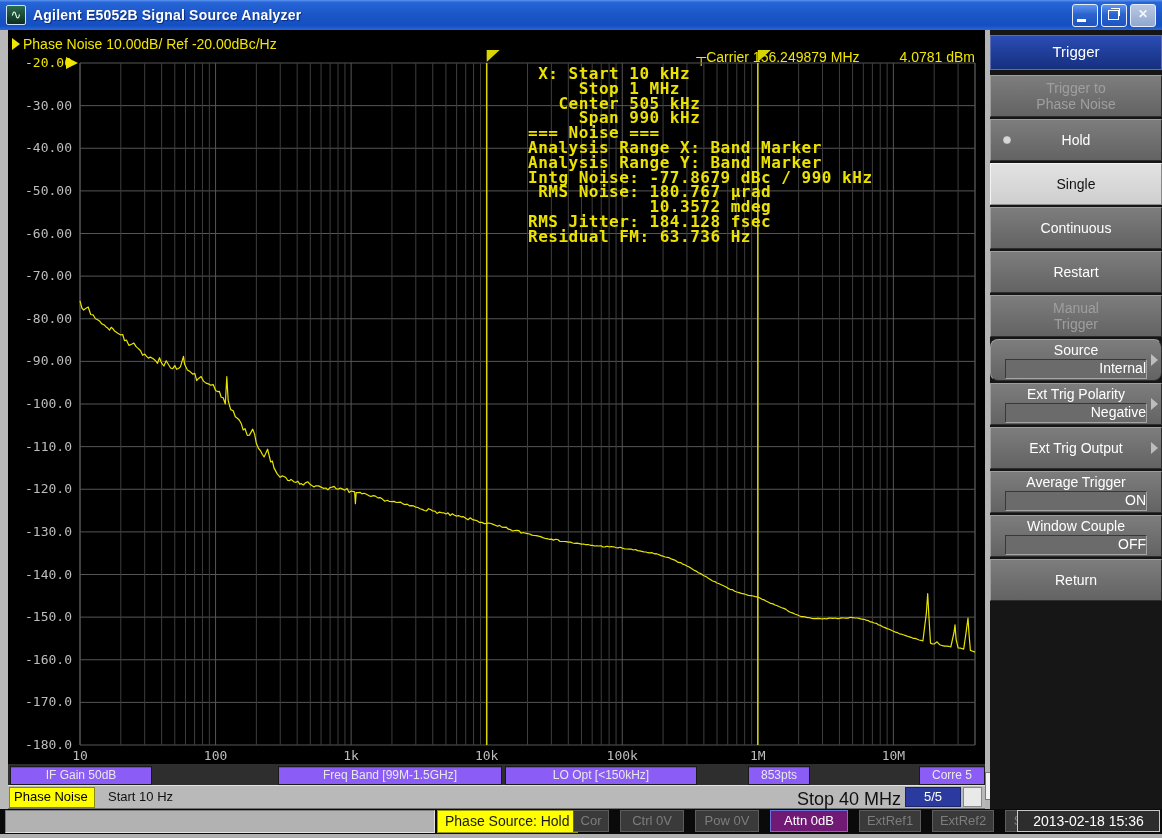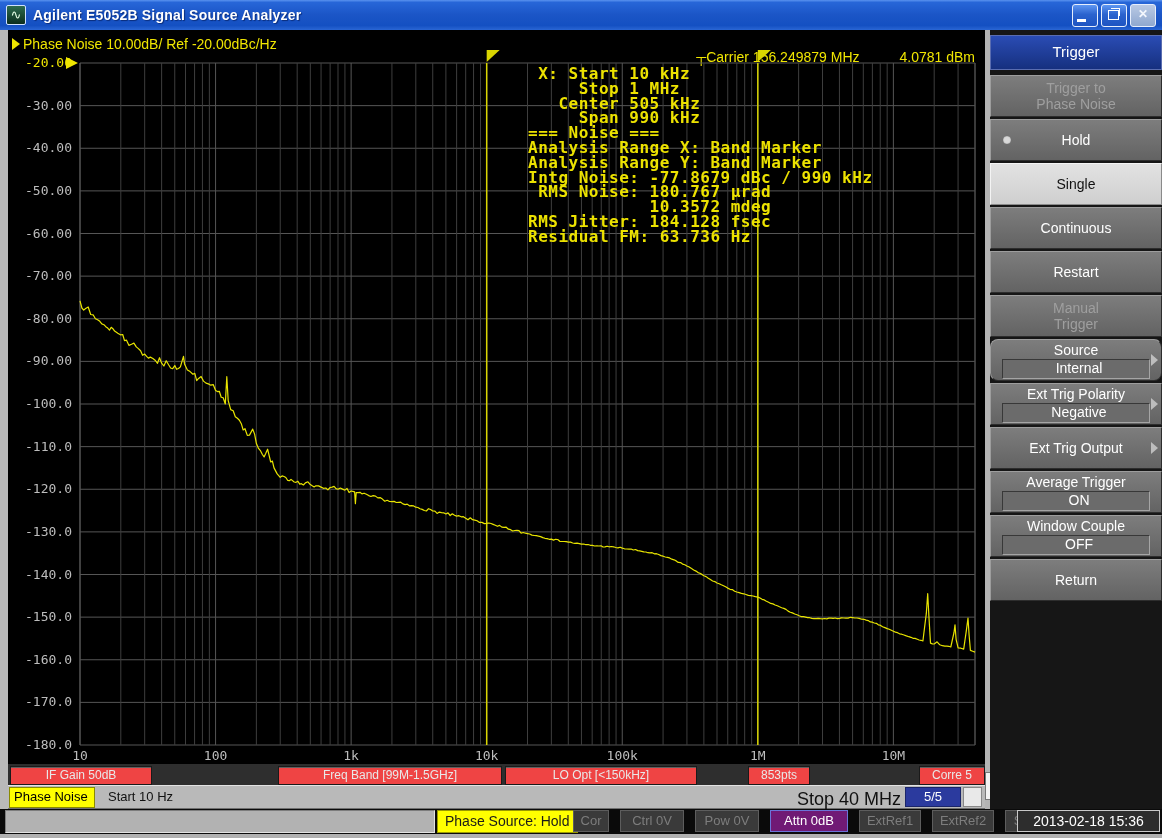--- a/index.html
+++ b/index.html
@@ -34,21 +34,21 @@
   #chart{position:absolute;left:0;top:0;}
   .ylabel{position:absolute;left:0;width:64px;text-align:right;color:#bdbdbd;font-size:13px;
     font-family:"DejaVu Sans Mono",monospace;}
   .ylabel.ref{color:#f0e600;}
   .xlabel{position:absolute;width:70px;margin-left:-35px;text-align:center;color:#bdbdbd;font-size:13px;
     font-family:"DejaVu Sans Mono",monospace;}
   .ana-line{position:absolute;left:520px;color:#ece200;font-size:16px;line-height:14px;white-space:pre;
     font-family:"DejaVu Sans Mono",monospace;font-weight:bold;letter-spacing:0.5px;}
   
   #info-bar{position:absolute;left:8px;top:762px;width:977px;height:22px;background:#2e2e2e;border-top:2px solid #000;}
-  .info-box{position:absolute;top:2px;height:17px;background:#ef4444;border:1px solid #1a1a1a;
+  .info-box{position:absolute;top:2px;height:17px;background:#8b5cf6;border:1px solid #1a1a1a;
     box-shadow:inset 0 1px 0 #5f5f5f;color:#e8e8e8;font-size:12px;text-align:center;line-height:16px;}
   
   #meas-bar{position:absolute;left:8px;top:785px;width:977px;height:22px;background:#b9b9b9;
     border-top:1px solid #e3e3e3;border-bottom:1px solid #6f6f6f;}
   #mode-badge{position:absolute;left:1px;top:1px;height:18px;background:#ffff00;color:#000;
     font-size:13px;padding:1px 6px 0 4px;border:1px solid #8a8a00;}
   #start-text{position:absolute;left:100px;top:3px;color:#111;font-size:13px;}
   #stop-text{position:absolute;right:84px;top:3px;color:#111;font-size:18px;}
   #page-badge{position:absolute;right:24px;top:1px;width:54px;height:18px;background:#2b3a9e;color:#fff;
     font-size:13px;text-align:center;line-height:18px;border:1px solid #1a2569;}
@@ -73,21 +73,21 @@
     background:linear-gradient(#2a4cb4,#16307f);color:#fff;font-size:15px;text-align:center;line-height:32px;}
   .skey{position:absolute;left:0px;width:170px;height:40px;
     background:linear-gradient(#7d7d7d,#636363);border:1px solid #9d9d9d;
     border-right-color:#2d2d2d;border-bottom-color:#2d2d2d;color:#fff;font-size:14px;
     display:flex;flex-direction:column;align-items:center;justify-content:center;cursor:default;}
   .skey .ln{line-height:16px;}
   .skey.disabled{color:#9f9f9f;}
   .skey.active{background:linear-gradient(#e2e2e2,#cfcfcf);color:#111;border-color:#f4f4f4;
     border-right-color:#8a8a8a;border-bottom-color:#8a8a8a;}
   .skey .value{width:140px;height:18px;margin-top:1px;border:1px solid #383838;border-bottom-color:#a5a5a5;
-    border-right-color:#a5a5a5;background:#6b6b6b;text-align:center;line-height:17px;font-size:14px;padding-left:6px;}
+    border-right-color:#a5a5a5;background:#6b6b6b;text-align:right;line-height:17px;font-size:14px;}
   .skey .radio-dot{position:absolute;left:12px;top:16px;width:8px;height:8px;border-radius:50%;
     background:#d9d9d9;box-shadow:inset 0 0 1px #333;}
   .skey .sub-arrow{position:absolute;right:3px;top:14px;width:0;height:0;
     border-left:7px solid #bdbdbd;border-top:6px solid transparent;border-bottom:6px solid transparent;}
 </style>
 </head>
 <body>
 
 <div id="screen">
 

